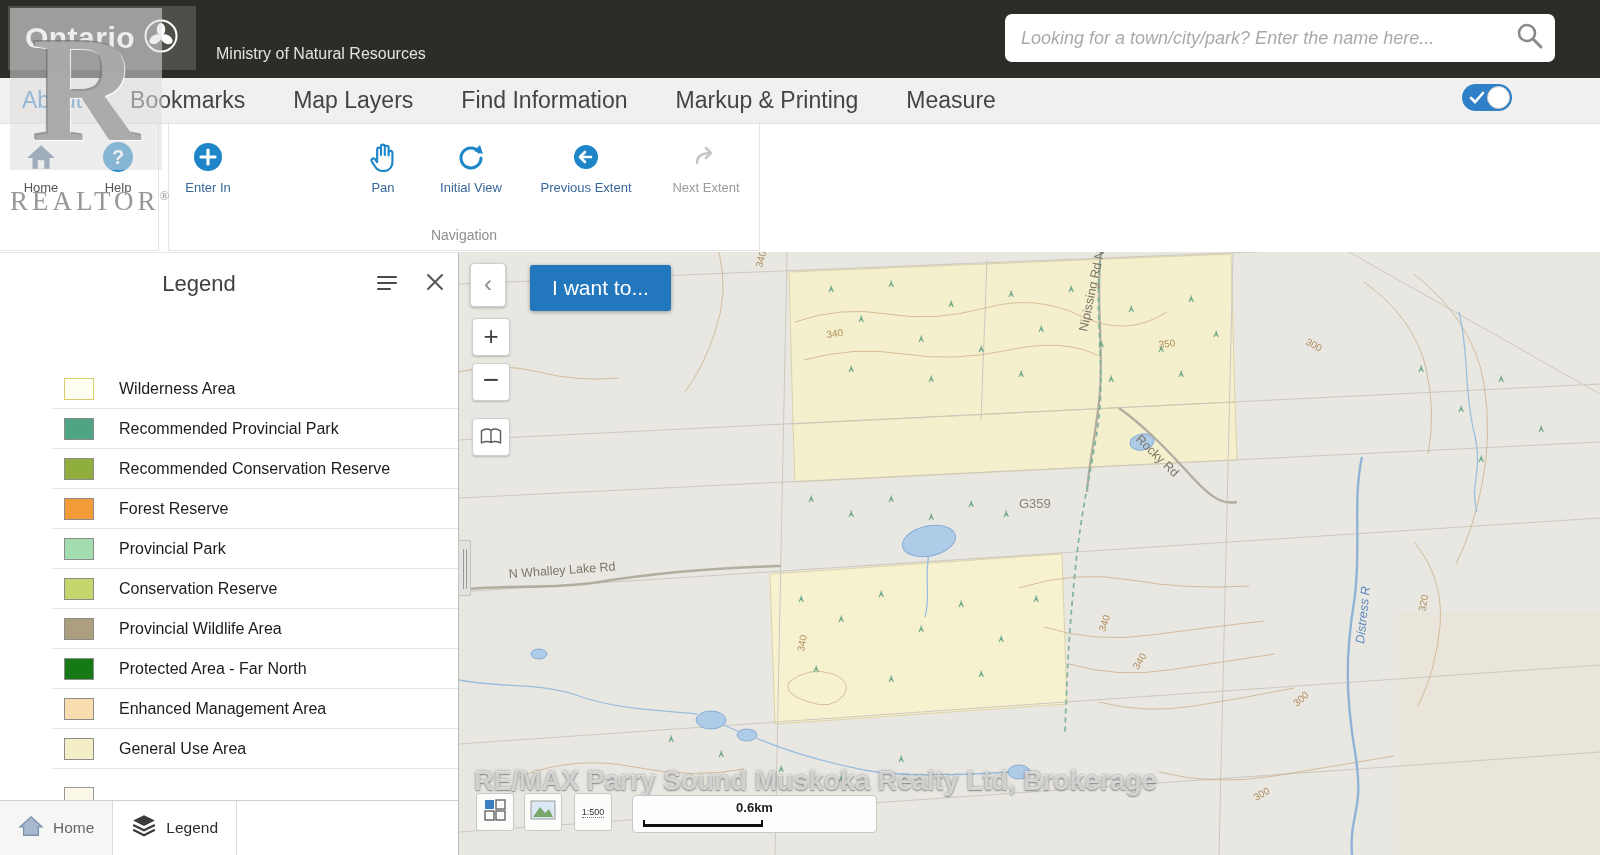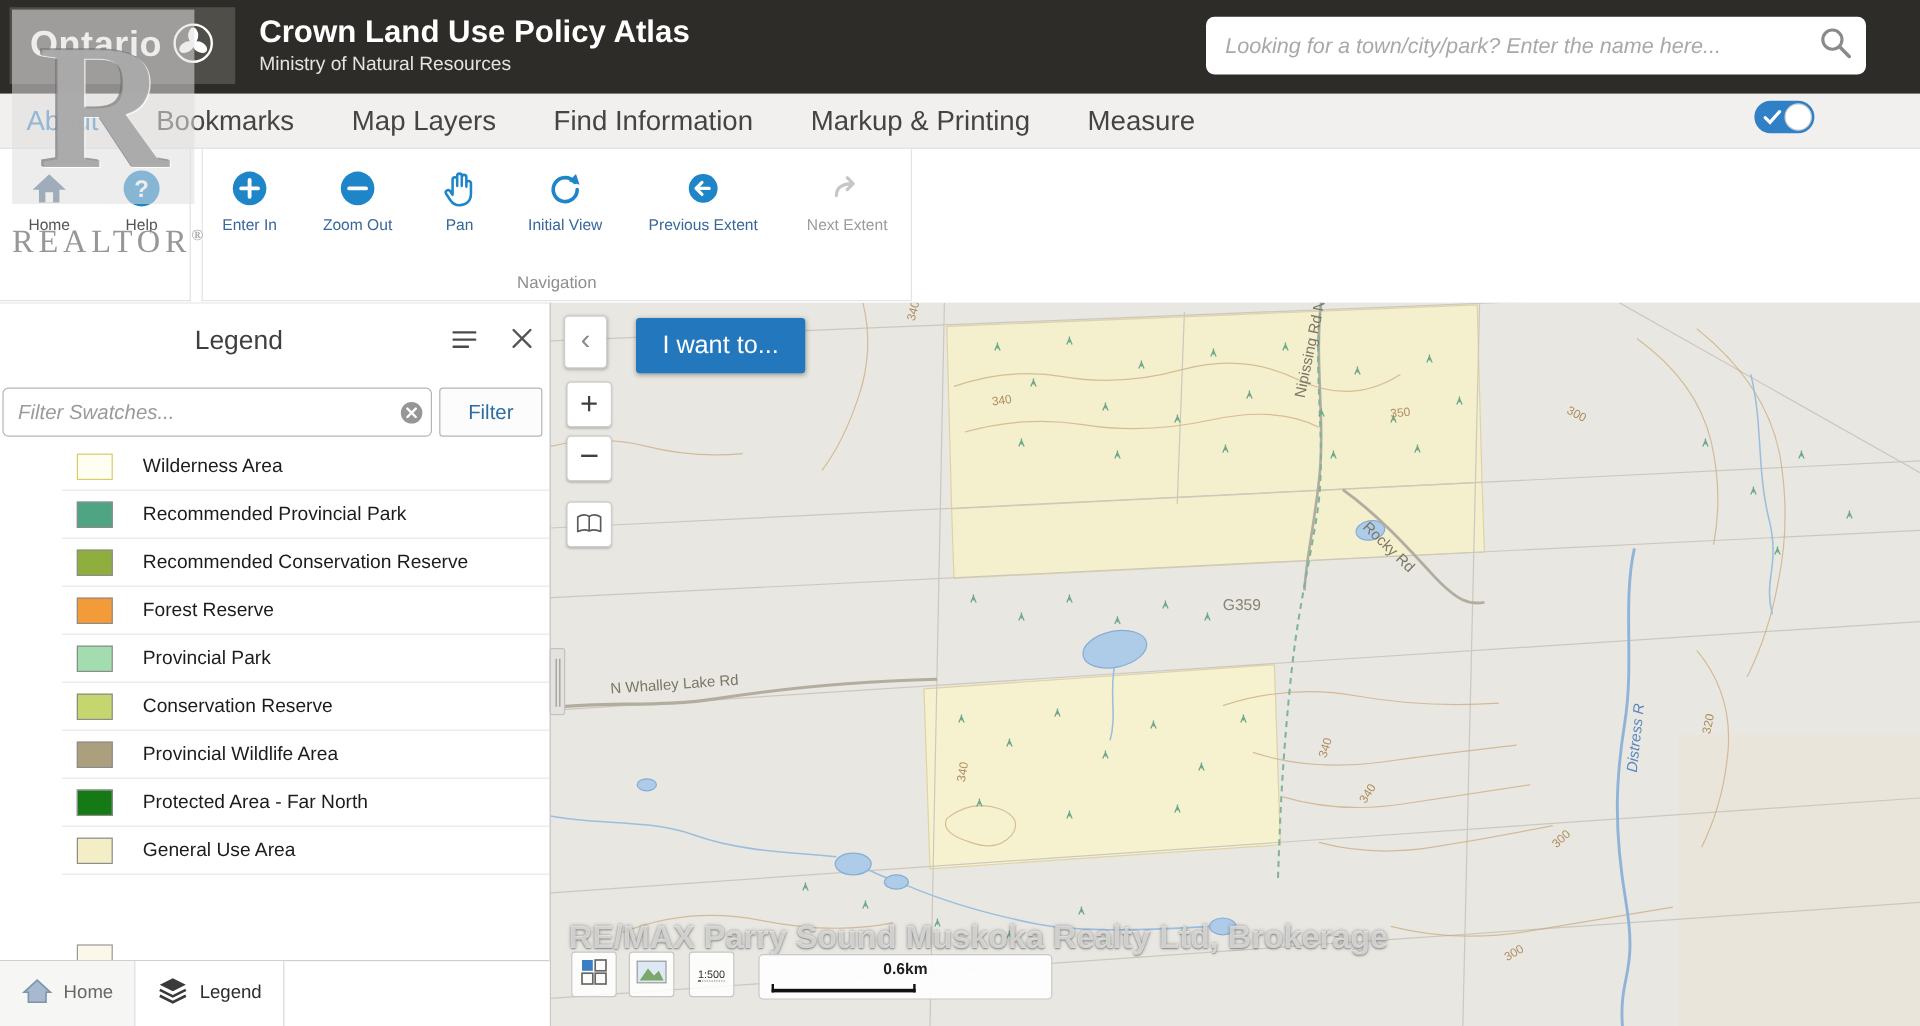--- a/index.html
+++ b/index.html
@@ -99,21 +99,20 @@
       <svg width="36" height="36" viewBox="0 0 36 36">
         <circle cx="18" cy="18" r="15.5" fill="none" stroke="#fff" stroke-width="2"></circle>
         <g fill="#fff">
           <ellipse cx="18" cy="11.5" rx="4.2" ry="6.5"></ellipse>
           <ellipse cx="18" cy="11.5" rx="4.2" ry="6.5" transform="rotate(120 18 18)"></ellipse>
           <ellipse cx="18" cy="11.5" rx="4.2" ry="6.5" transform="rotate(240 18 18)"></ellipse>
         </g>
       </svg>
     </span>
   </div>
-  <div class="app-title">Crown Land Use Policy Atlas</div>
   <div class="app-subtitle">Ministry of Natural Resources</div>
   <div class="search-box">
     <input class="search-input" type="text" placeholder="Looking for a town/city/park? Enter the name here..." style="">
     <span>
       <svg width="30" height="30" viewBox="0 0 30 30">
         <circle cx="12" cy="12" r="8" fill="none" stroke="#8a8a8a" stroke-width="2.6"></circle>
         <line x1="18" y1="18" x2="26" y2="26" stroke="#8a8a8a" stroke-width="3" stroke-linecap="round"></line>
       </svg>
     </span>
   </div>
@@ -159,29 +158,20 @@
 
   <div class="panel-b">
     <div class="tool" style="left:39px;">
       <div class="ticon">
         <svg width="34" height="34" viewBox="0 0 34 34">
           <circle cx="17" cy="17" r="14" fill="#1e86c8"></circle>
           <path d="M17 10 V24 M10 17 H24" stroke="#fff" stroke-width="3.2" stroke-linecap="round"></path>
         </svg>
       </div>
       <div class="tlabel">Enter In</div>
-    </div>
-    <div class="tool" style="left:129px;">
-      <div class="ticon">
-        <svg width="34" height="34" viewBox="0 0 34 34">
-          <circle cx="17" cy="17" r="14" fill="#1e86c8"></circle>
-          <path d="M10 17 H24" stroke="#fff" stroke-width="3.2" stroke-linecap="round"></path>
-        </svg>
-      </div>
-      <div class="tlabel">Zoom Out</div>
     </div>
     <div class="tool" style="left:214px;">
       <div class="ticon">
         <svg width="32" height="34" viewBox="0 0 30 32">
           <g fill="#fff" stroke="#1e86c8" stroke-width="2" stroke-linecap="round" stroke-linejoin="round">
             <path d="M9.5 20 V9 a1.8 1.8 0 0 1 3.6 0 V14
                      M13.1 14 V6.2 a1.8 1.8 0 0 1 3.6 0 V14
                      M16.7 14 V7.2 a1.8 1.8 0 0 1 3.6 0 V14.6
                      M20.3 14.6 V12 a1.8 1.8 0 0 1 3.6 0 v8.2
                      c0 5.6 -3.6 9 -9 9 -3.2 0 -5.3 -1.2 -7 -3.7
@@ -228,30 +218,20 @@
       <svg width="22" height="20" viewBox="0 0 22 20">
         <path d="M2 4 H20 M2 10 H20 M2 16 H14" stroke="#4a4a4a" stroke-width="2" stroke-linecap="round"></path>
       </svg>
     </span>
     <span class="legend-close-btn">
       <svg width="18" height="18" viewBox="0 0 18 18">
         <path d="M2 2 L16 16 M16 2 L2 16" stroke="#555" stroke-width="2" stroke-linecap="round"></path>
       </svg>
     </span>
   </div>
-  <div class="filter-row">
-    <input class="filter-input" type="text" placeholder="Filter Swatches..." style="">
-    <span class="filter-clear">
-      <svg width="20" height="20" viewBox="0 0 20 20">
-        <circle cx="10" cy="10" r="9" fill="#969696"></circle>
-        <path d="M6.5 6.5 L13.5 13.5 M13.5 6.5 L6.5 13.5" stroke="#fff" stroke-width="2" stroke-linecap="round"></path>
-      </svg>
-    </span>
-    <button class="filter-btn">Filter</button>
-  </div>
   <div class="legend-list">
 
     <div class="legend-row">
         <span class="swatch" style="background: rgb(255, 254, 242); border-color: rgb(217, 204, 102);"></span>
         <span class="legend-label">Wilderness Area</span>
       </div>
       <div class="legend-row">
         <span class="swatch" style="background: rgb(79, 165, 131); border-color: rgb(140, 140, 140);"></span>
         <span class="legend-label">Recommended Provincial Park</span>
       </div>
@@ -271,20 +251,24 @@
         <span class="swatch" style="background: rgb(198, 214, 111); border-color: rgb(140, 140, 140);"></span>
         <span class="legend-label">Conservation Reserve</span>
       </div>
       <div class="legend-row">
         <span class="swatch" style="background: rgb(171, 159, 126); border-color: rgb(140, 140, 140);"></span>
         <span class="legend-label">Provincial Wildlife Area</span>
       </div>
       <div class="legend-row">
         <span class="swatch" style="background: rgb(21, 122, 21); border-color: rgb(140, 140, 140);"></span>
         <span class="legend-label">Protected Area - Far North</span>
+      </div>
+      <div class="legend-row">
+        <span class="swatch" style="background: rgb(247, 221, 176); border-color: rgb(140, 140, 140);"></span>
+        <span class="legend-label">Enhanced Management Area</span>
       </div>
       <div class="legend-row">
         <span class="swatch" style="background: rgb(243, 238, 198); border-color: rgb(140, 140, 140);"></span>
         <span class="legend-label">General Use Area</span>
       </div>
       <div class="partial-swatch"></div>
   </div>
   <div class="panel-footer">
     <div class="footer-tab inactive">
       <span>

